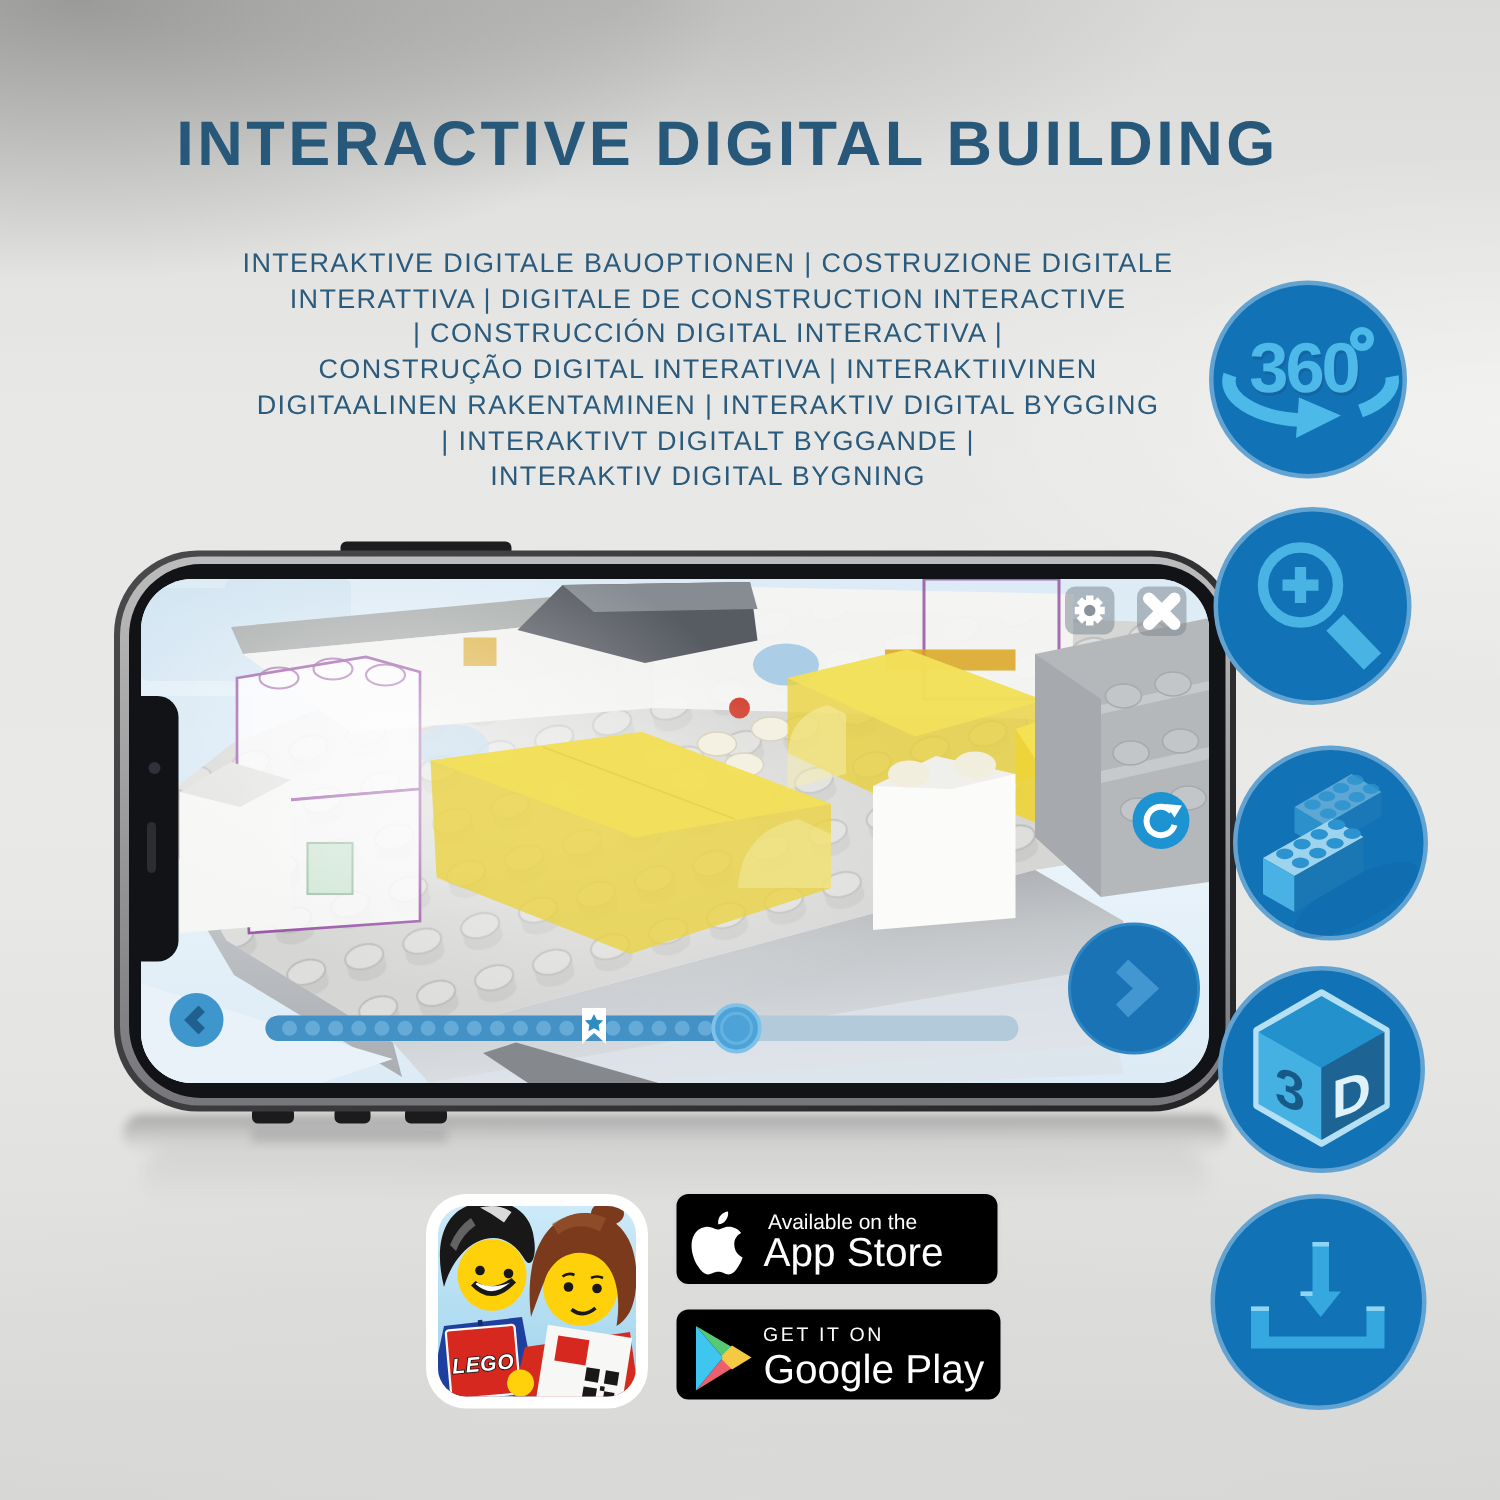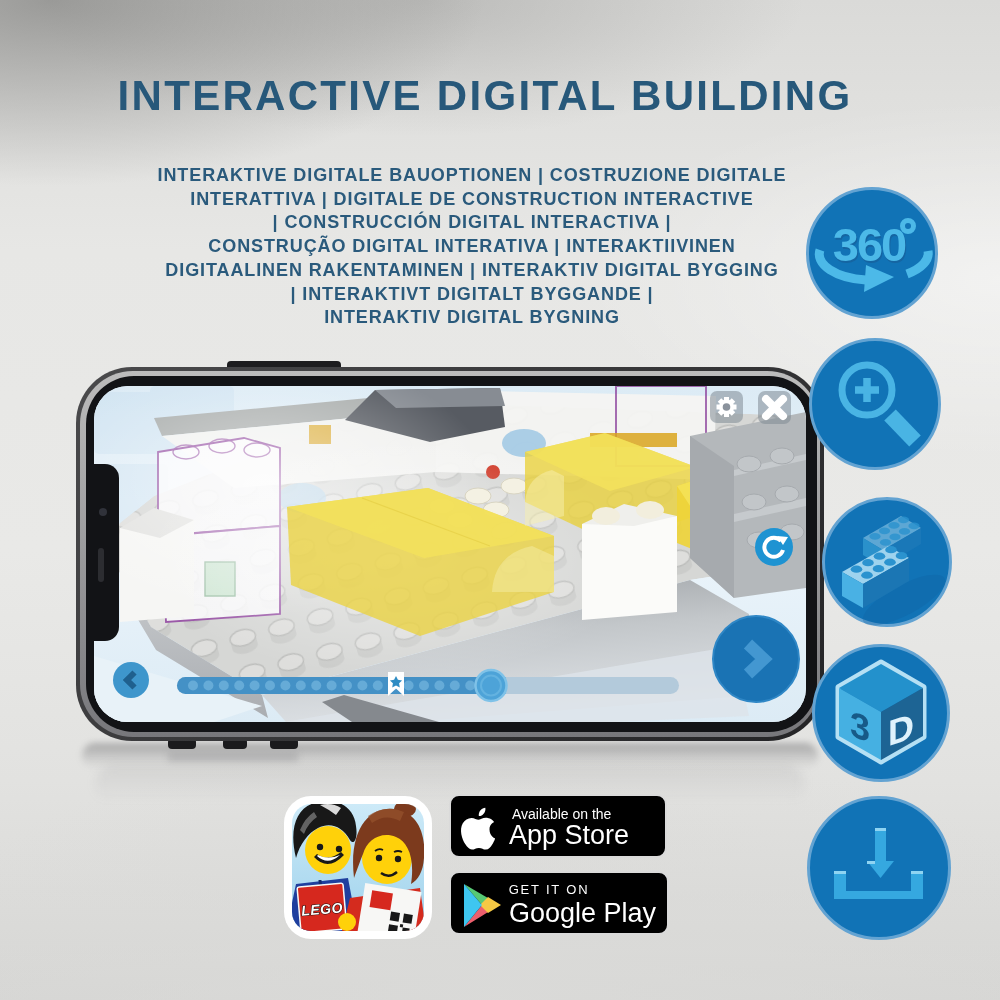--- a/index.html
+++ b/index.html
@@ -15,21 +15,21 @@
   background:
     radial-gradient(700px 300px at 5% 0%, rgba(115,115,113,0.62), rgba(130,130,128,0) 62%),
     radial-gradient(620px 220px at 42% 0%, rgba(150,150,148,0.45), rgba(160,160,158,0) 62%),
     radial-gradient(700px 300px at 100% 28%, rgba(255,255,255,0.45), rgba(255,255,255,0) 60%),
     radial-gradient(900px 380px at 50% 100%, rgba(218,218,216,0.9), rgba(218,218,216,0) 70%);"></div>
 
 <div class="abs" style="left:-15px;top:72px;width:1000px;text-align:center;
   color:#27587a;font-weight:bold;font-size:42px;letter-spacing:2.3px;">INTERACTIVE DIGITAL BUILDING</div>
 
 <div class="abs" style="left:0;top:164px;width:944px;text-align:center;
-  color:#2a5a7c;font-weight:bold;font-size:18px;line-height:23.7px;letter-spacing:0.9px;">
+  color:#2a5a7c;font-weight:normal;font-size:18px;line-height:23.7px;letter-spacing:0.9px;">
 INTERAKTIVE DIGITALE BAUOPTIONEN | COSTRUZIONE DIGITALE<br>
 INTERATTIVA | DIGITALE DE CONSTRUCTION INTERACTIVE<br>
 | CONSTRUCCIÓN DIGITAL INTERACTIVA |<br>
 CONSTRUÇÃO DIGITAL INTERATIVA | INTERAKTIIVINEN<br>
 DIGITAALINEN RAKENTAMINEN | INTERAKTIV DIGITAL BYGGING<br>
 | INTERAKTIVT DIGITALT BYGGANDE |<br>
 INTERAKTIV DIGITAL BYGNING
 </div>
 
 <div class="abs" style="left:82px;top:743px;width:736px;height:26px;border-radius:14px;

